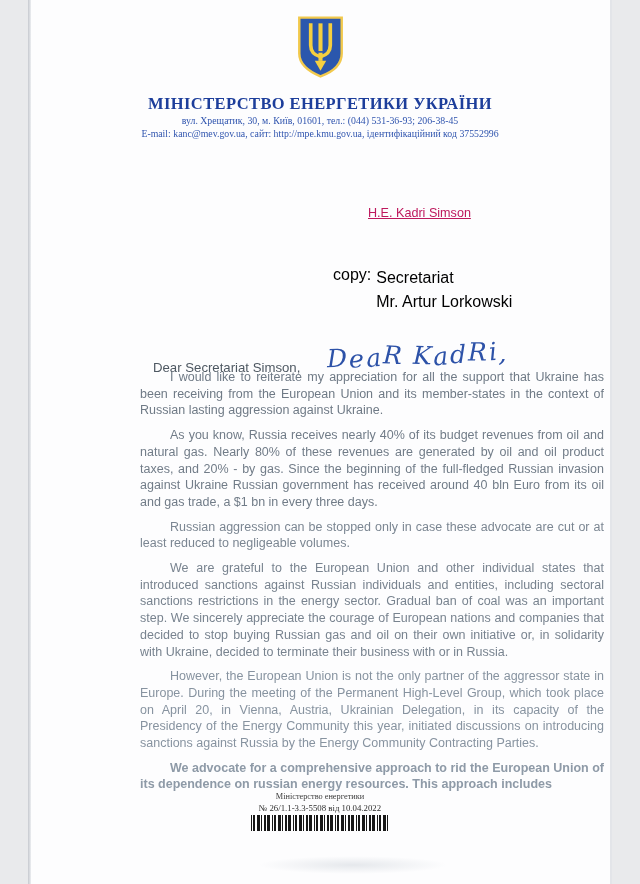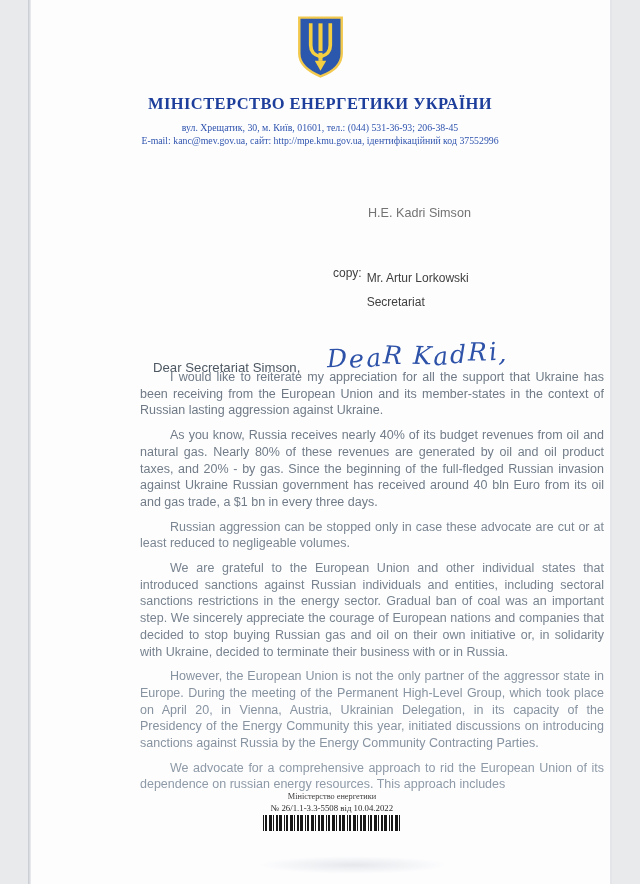--- a/index.html
+++ b/index.html
@@ -28,27 +28,27 @@
     font-size:16.5px;
     letter-spacing:.4px;
     color:#1d3e9b;
   }
   .addr{
     font-family:"Liberation Serif", serif;
     font-size:9.8px;
     color:#2f54ae;
     line-height:13px;
   }
-  .addr1{margin-top:7px;}
+  .addr1{}
 
   
   .recipient{position:absolute;left:340px;top:201px;
-    font-size:12.6px;color:#737373;line-height:25px;}
+    font-size:12.6px;color:#be185d;line-height:25px;text-decoration:underline;}
   .copy-block{position:absolute;left:305px;top:266px;
-    font-size:12px;color:#404040;display:flex;}
+    font-size:16px;color:#000000;display:flex;}
   .copy-label{margin-right:5px;}
   .copy-lines div{line-height:24px;}
 
   
   .salutation-row{position:absolute;left:125px;top:349px;white-space:nowrap;}
   .salutation-printed{font-size:13.2px;color:#4e5862;}
   .handwritten{
     display:inline-block;
     position:relative;top:-8px;left:22px;
     font-family:"DejaVu Serif", serif;
@@ -69,24 +69,24 @@
     text-align:justify;
     font-size:12.5px;
     line-height:16.7px;
     color:#77828e;
   }
   .letter-body p:nth-child(1){color:#6f7a86;}
   .letter-body p:nth-child(2){color:#717c88;}
   .letter-body p:nth-child(3){color:#7b8692;}
   .letter-body p:nth-child(4){color:#78838f;}
   .letter-body p:nth-child(5){color:#8793a0;}
-  .letter-body p:nth-child(6){color:#8e9aa7;}
+  .letter-body p:nth-child(6){color:#8e9aa7;font-weight:bold;}
 
   
-  .stamp{position:absolute;left:12px;top:792px;width:100%;text-align:center;
+  .stamp{position:absolute;left:0;top:792px;width:100%;text-align:center;
     font-family:"Liberation Serif", serif;color:#3c3c3c;}
   .stamp-org{font-size:8.3px;line-height:9.5px;}
   .stamp-number{font-size:8.8px;margin-top:1px;color:#2e2e2e;}
   .barcode{margin:2px auto 0 auto;width:170px;height:16px;
     display:flex;align-items:stretch;justify-content:center;}
   .barcode i{display:block;background:#171717;}
 </style>
 </head>
 <body>
 
@@ -112,22 +112,22 @@
     <div class="addr">E-mail: kanc@mev.gov.ua, сайт: http://mpe.kmu.gov.ua, ідентифікаційний код 37552996</div>
   </div>
 
   <div class="recipient">
     <div>H.E. Kadri Simson</div>
   </div>
 
   <div class="copy-block">
     <span class="copy-label">copy:</span>
     <div class="copy-lines">
+      <div>Secretariat</div>
       <div>Mr. Artur Lorkowski</div>
-      <div>Secretariat</div>
     </div>
   </div>
 
   <div class="salutation-row">
     <span class="salutation-printed">Dear Secretariat Simson,</span>
     <span class="handwritten"><span style="transform: rotate(0deg) translateY(0px);">D</span><span style="transform: rotate(2.1deg) translateY(1.5px);">e</span><span style="transform: rotate(-3.9deg) translateY(0.8px);">a</span><span style="transform: rotate(4.8deg) translateY(-1.1px);">R</span><span style="transform: rotate(-4.9deg) translateY(-1.4px); width: 9px;"> </span><span style="transform: rotate(4deg) translateY(0.3px);">K</span><span style="transform: rotate(-2.4deg) translateY(1.6px);">a</span><span style="transform: rotate(0.3deg) translateY(0.5px);">d</span><span style="transform: rotate(1.9deg) translateY(-1.3px);">R</span><span style="transform: rotate(-3.7deg) translateY(-1.2px);">i</span><span style="transform: rotate(4.8deg) translateY(0.7px);">,</span></span>
   </div>
 
   <div class="letter-body">
     <p>I would like to reiterate my appreciation for all the support that Ukraine has been receiving from the European Union and its member-states in the context of Russian lasting aggression against Ukraine.</p>

